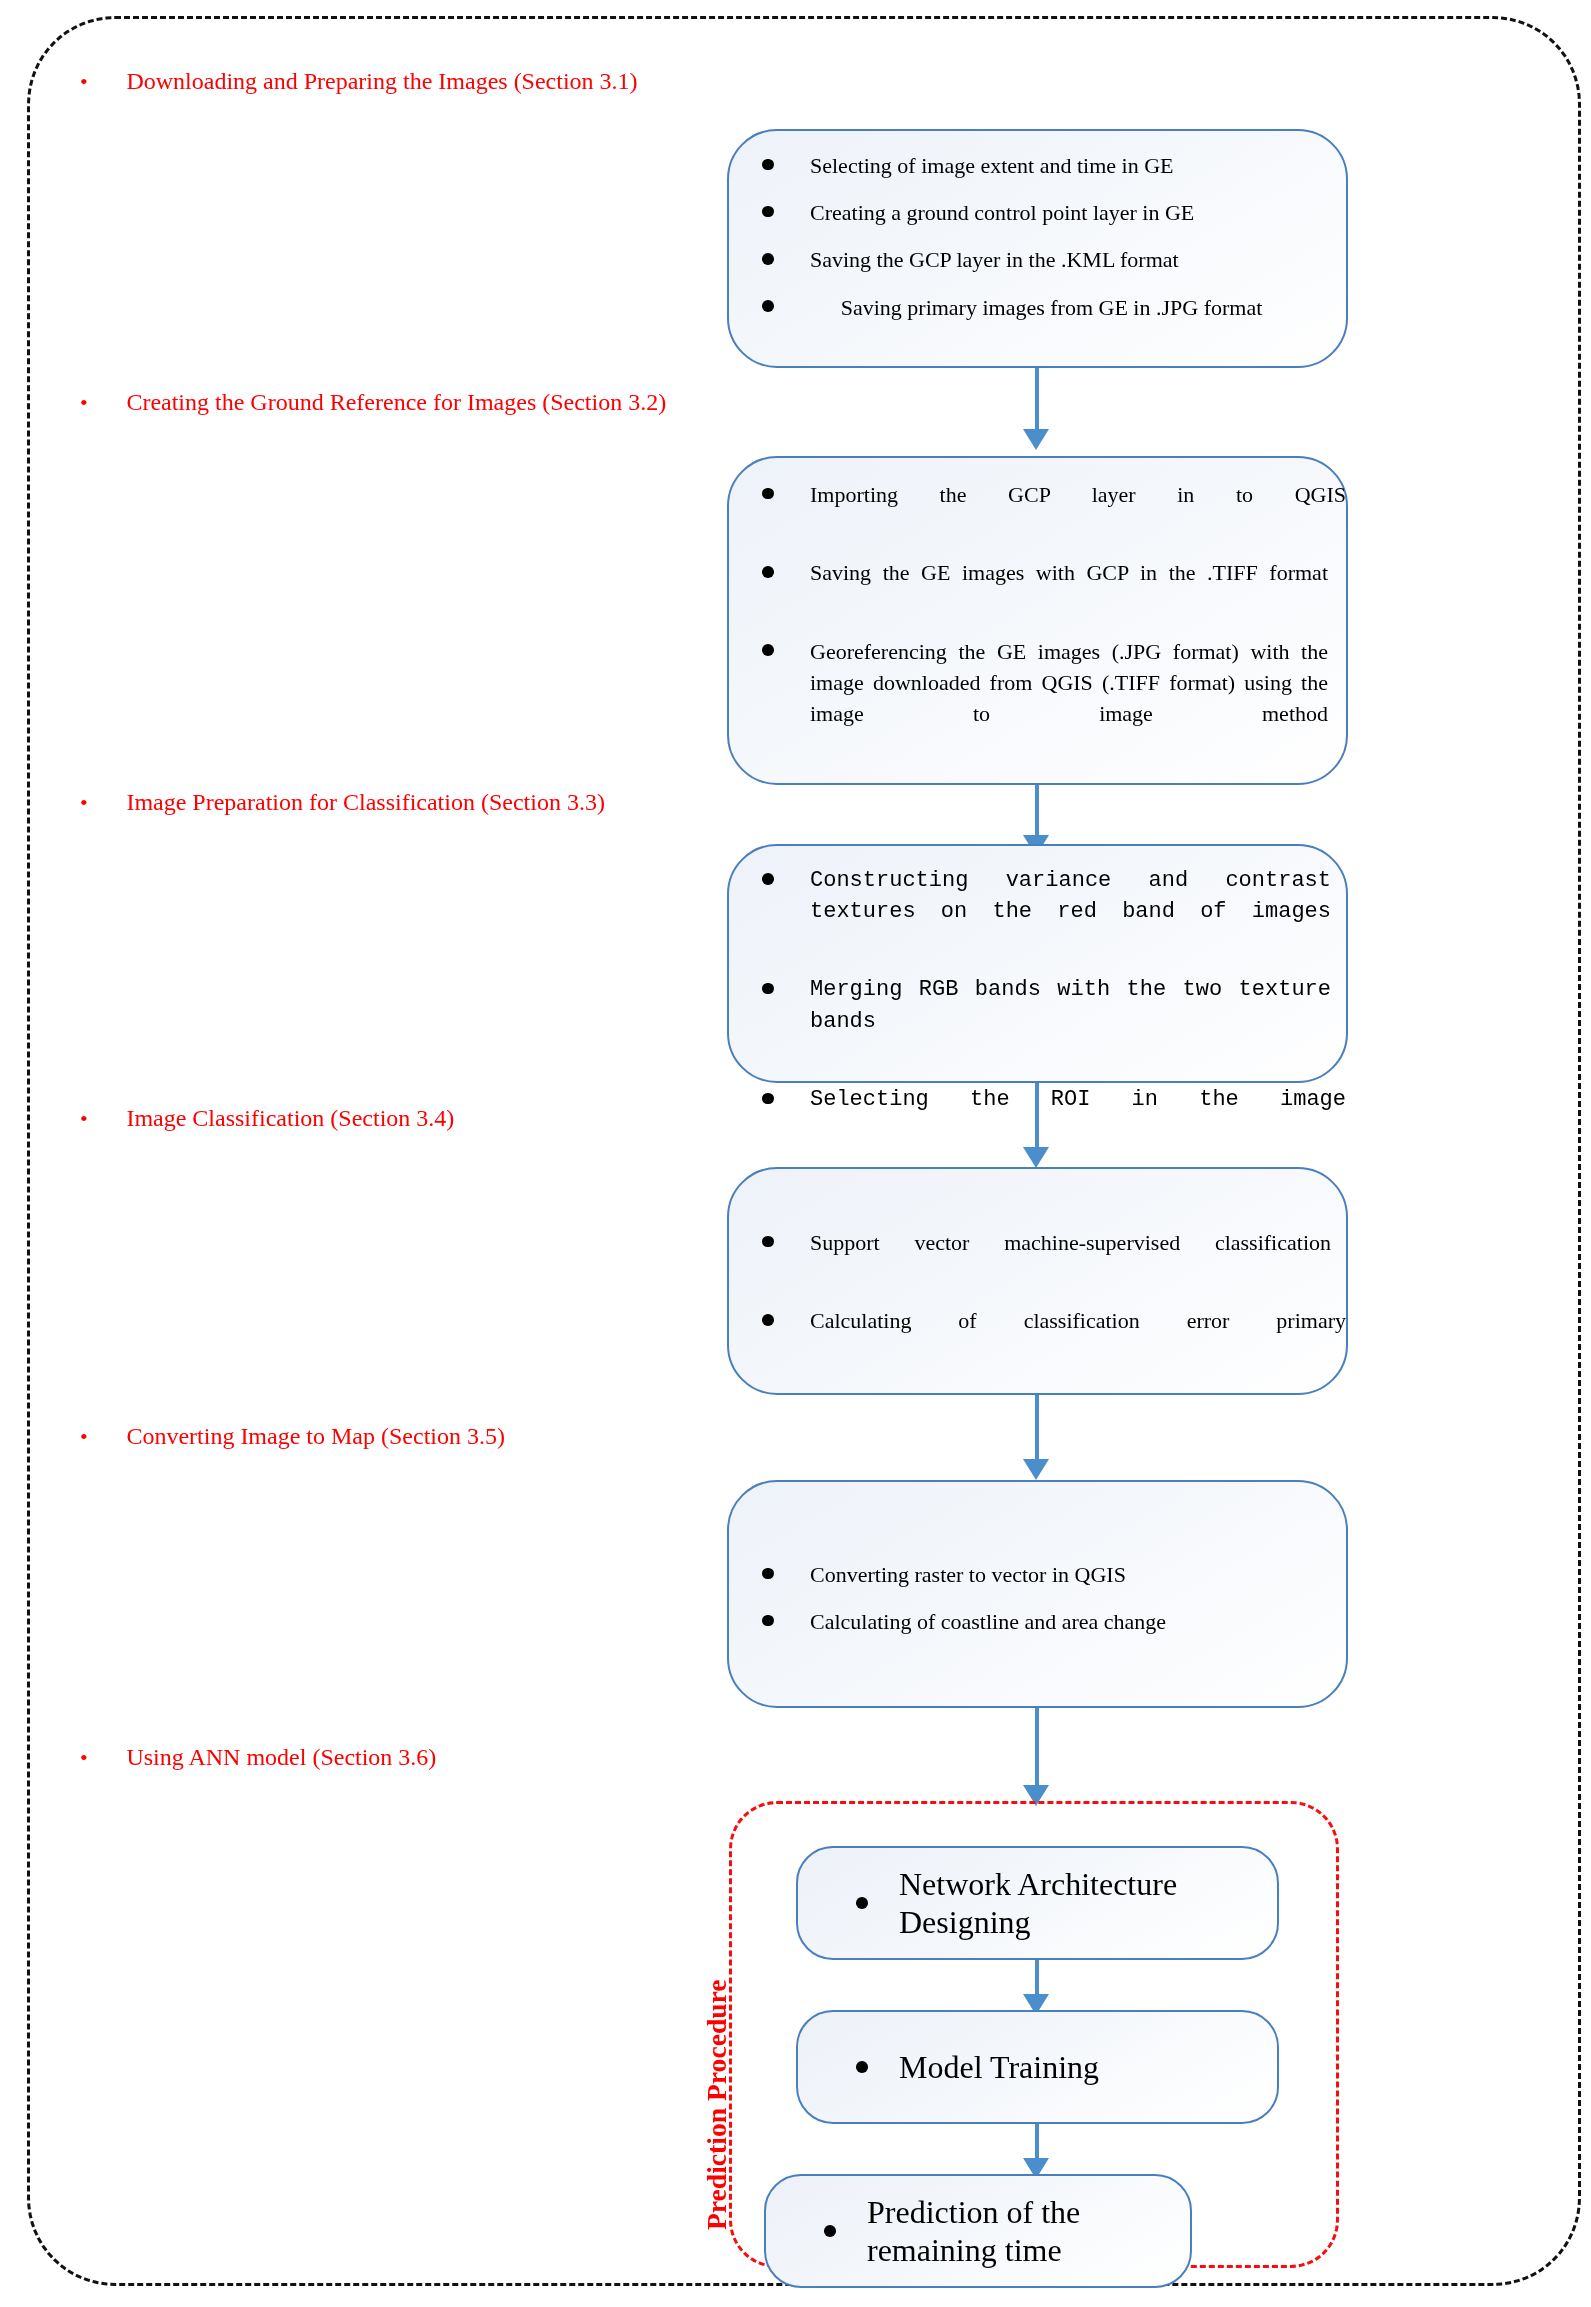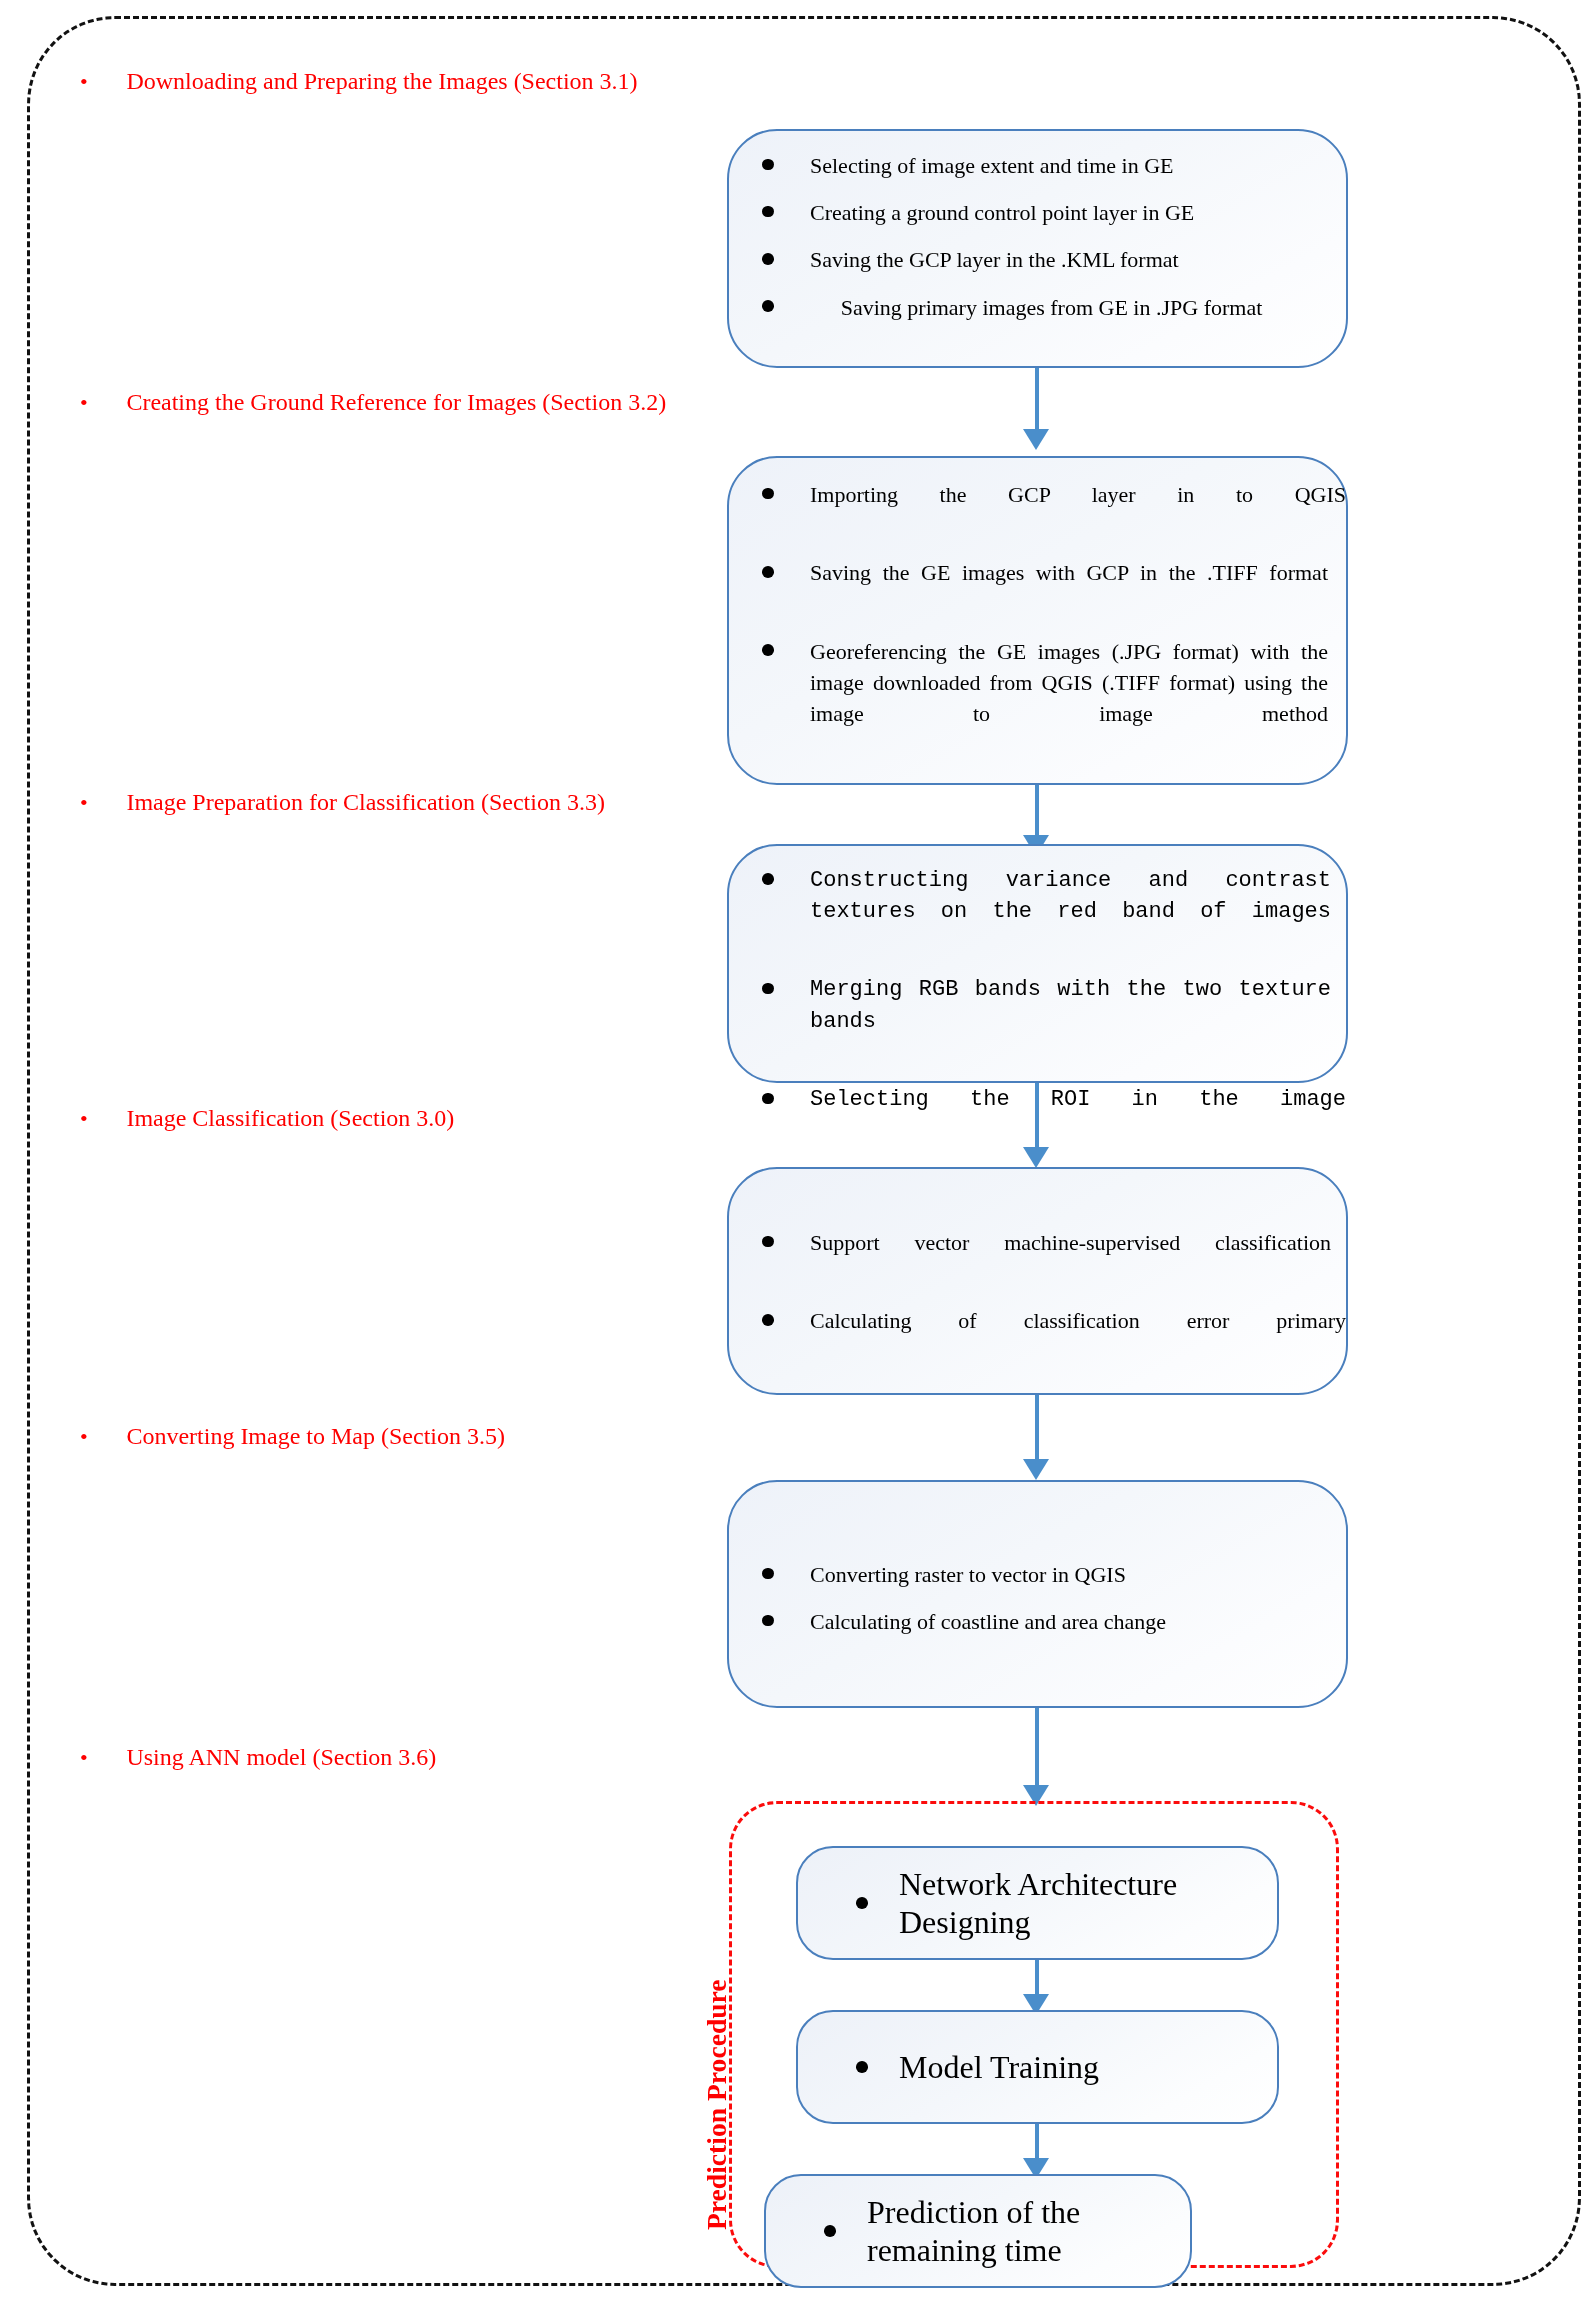--- a/index.html
+++ b/index.html
@@ -97,21 +97,21 @@
   <span class="label">Creating the Ground Reference for Images (Section 3.2)</span>
 </div>
 
 <div class="section-head" style="left:80px; top:790px;">
   <span class="bullet"></span>
   <span class="label">Image Preparation for Classification (Section 3.3)</span>
 </div>
 
 <div class="section-head" style="left:80px; top:1106px;">
   <span class="bullet"></span>
-  <span class="label">Image Classification (Section 3.0)</span>
+  <span class="label">Image Classification (Section 3.4)</span>
 </div>
 
 <div class="section-head" style="left:80px; top:1424px;">
   <span class="bullet"></span>
   <span class="label">Converting Image to Map (Section 3.5)</span>
 </div>
 
 <div class="section-head" style="left:80px; top:1745px;">
   <span class="bullet"></span>
   <span class="label">Using ANN model  (Section 3.6)</span>

